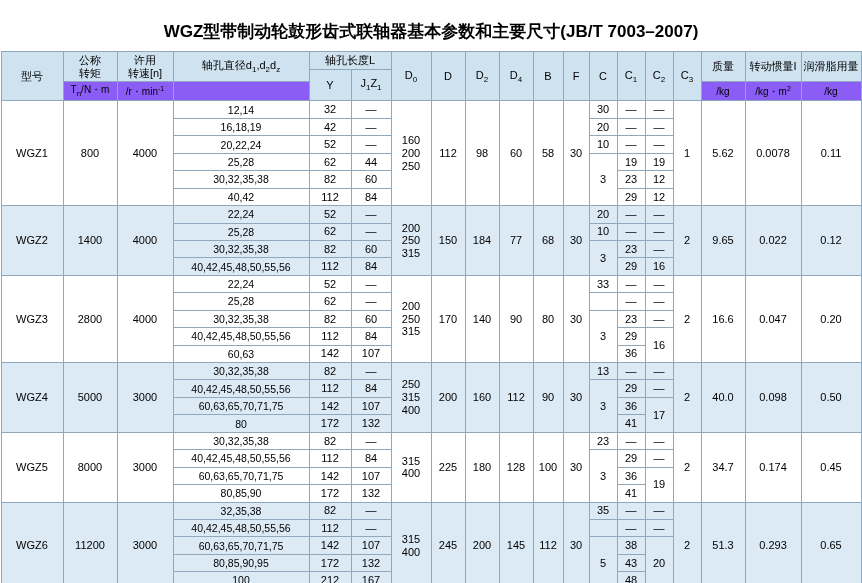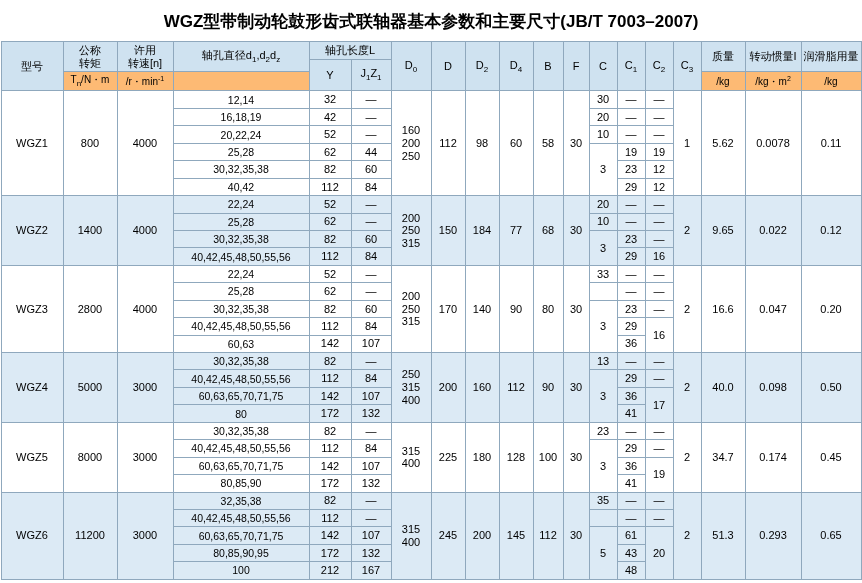--- a/index.html
+++ b/index.html
@@ -8,21 +8,21 @@
     background:#ffffff;
     font-family:"Liberation Sans","DejaVu Sans",sans-serif;
     color:#000;
     overflow:hidden;
   }
   #title{
     text-align:center;
     font-size:17px;
     font-weight:bold;
     letter-spacing:0px;
-    padding-top:10px;
+    padding-top:20px;
     padding-bottom:8px;
   }
   table{
     border-collapse:collapse;
     width:846px;
     margin:0 auto;
     table-layout:fixed;
   }
   td,th{
     border:1px solid #8fa8bd;
@@ -35,21 +35,21 @@
   thead td{
     background:#cfe2f0;
     font-weight:normal;
     font-size:11px;
     padding:2px 1px;
   }
   .blue-row td{background:#dceaf5;}
   .white-row td{background:#ffffff;}
   .bore{font-size:10.5px;text-align:center;}
   sub{font-size:8px;}
-  .hdr-sub td{background:#fdba74;font-size:10px;}
+  .hdr-sub td{background:#8b5cf6;font-size:10px;}
 </style>
 </head>
 <body>
 
 <div id="title">WGZ型带制动轮鼓形齿式联轴器基本参数和主要尺寸(JB/T  7003–2007)</div>
 
 <table>
   <colgroup>
     <col style="width:62px">
     <col style="width:54px">
@@ -398,21 +398,21 @@
         <td>—</td>
         <td></td>
         <td>—</td>
         <td>—</td>
       </tr>
       <tr class="blue-row" style="height: 17.4475px;">
         <td class="bore">60,63,65,70,71,75</td>
         <td>142</td>
         <td>107</td>
         <td rowspan="3">5</td>
-        <td>61</td>
+        <td>38</td>
         <td rowspan="3">20</td>
       </tr>
       <tr class="blue-row" style="height: 17.4475px;">
         <td class="bore">80,85,90,95</td>
         <td>172</td>
         <td>132</td>
         <td>43</td>
       </tr>
       <tr class="blue-row" style="height: 17.4475px;">
         <td class="bore">100</td>

